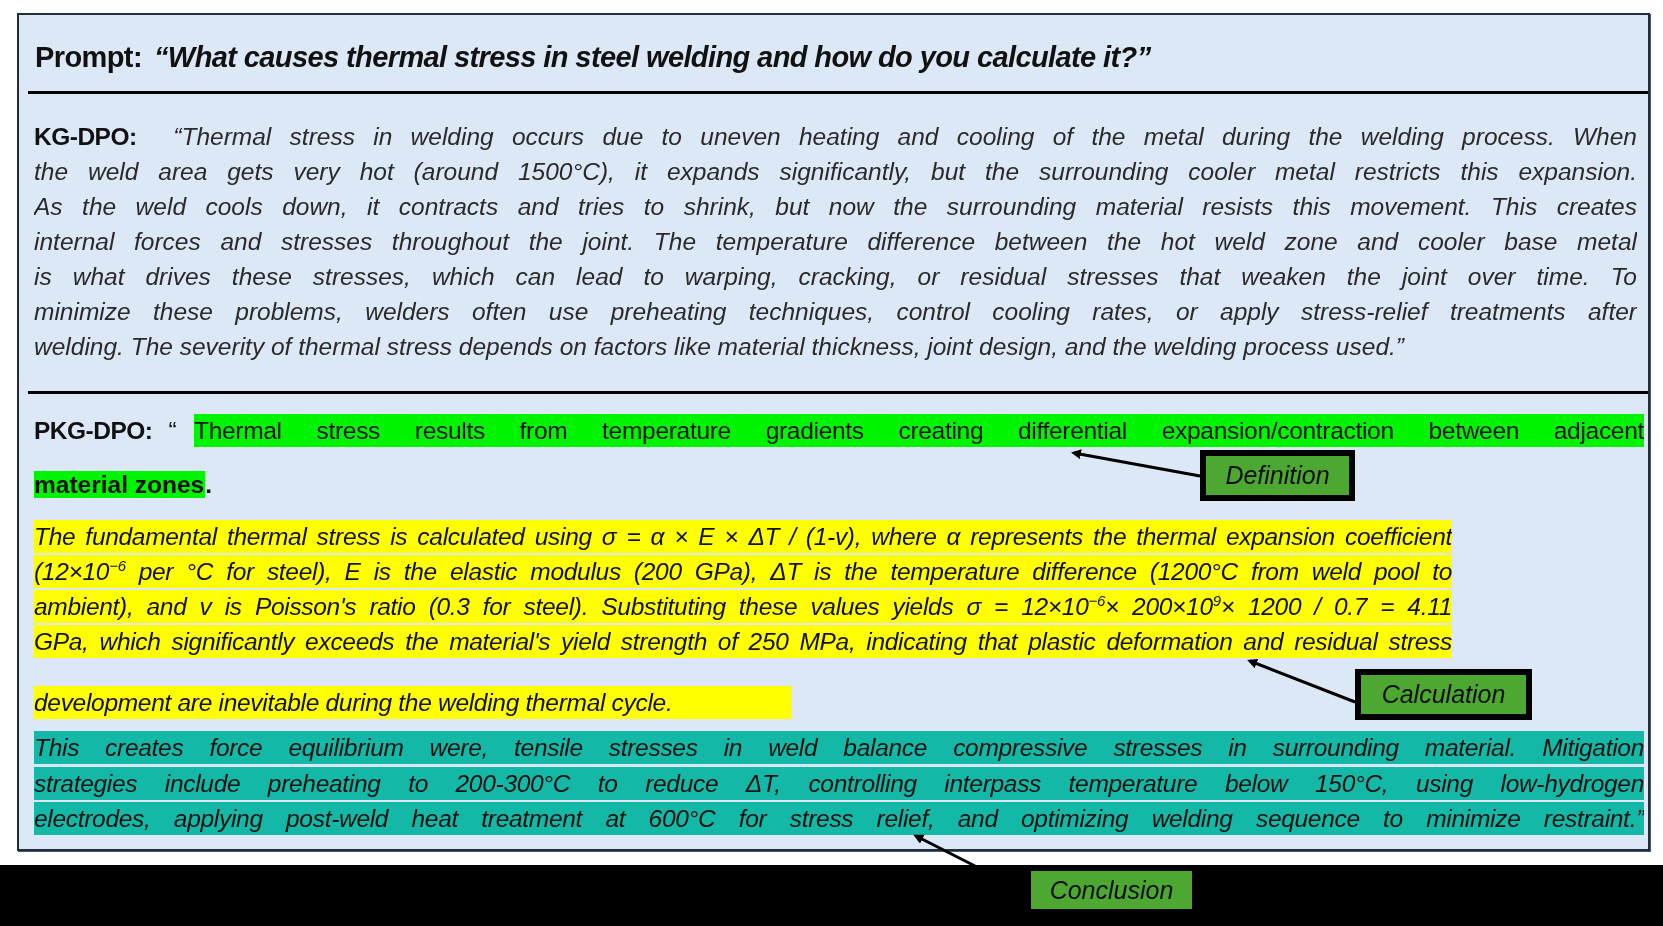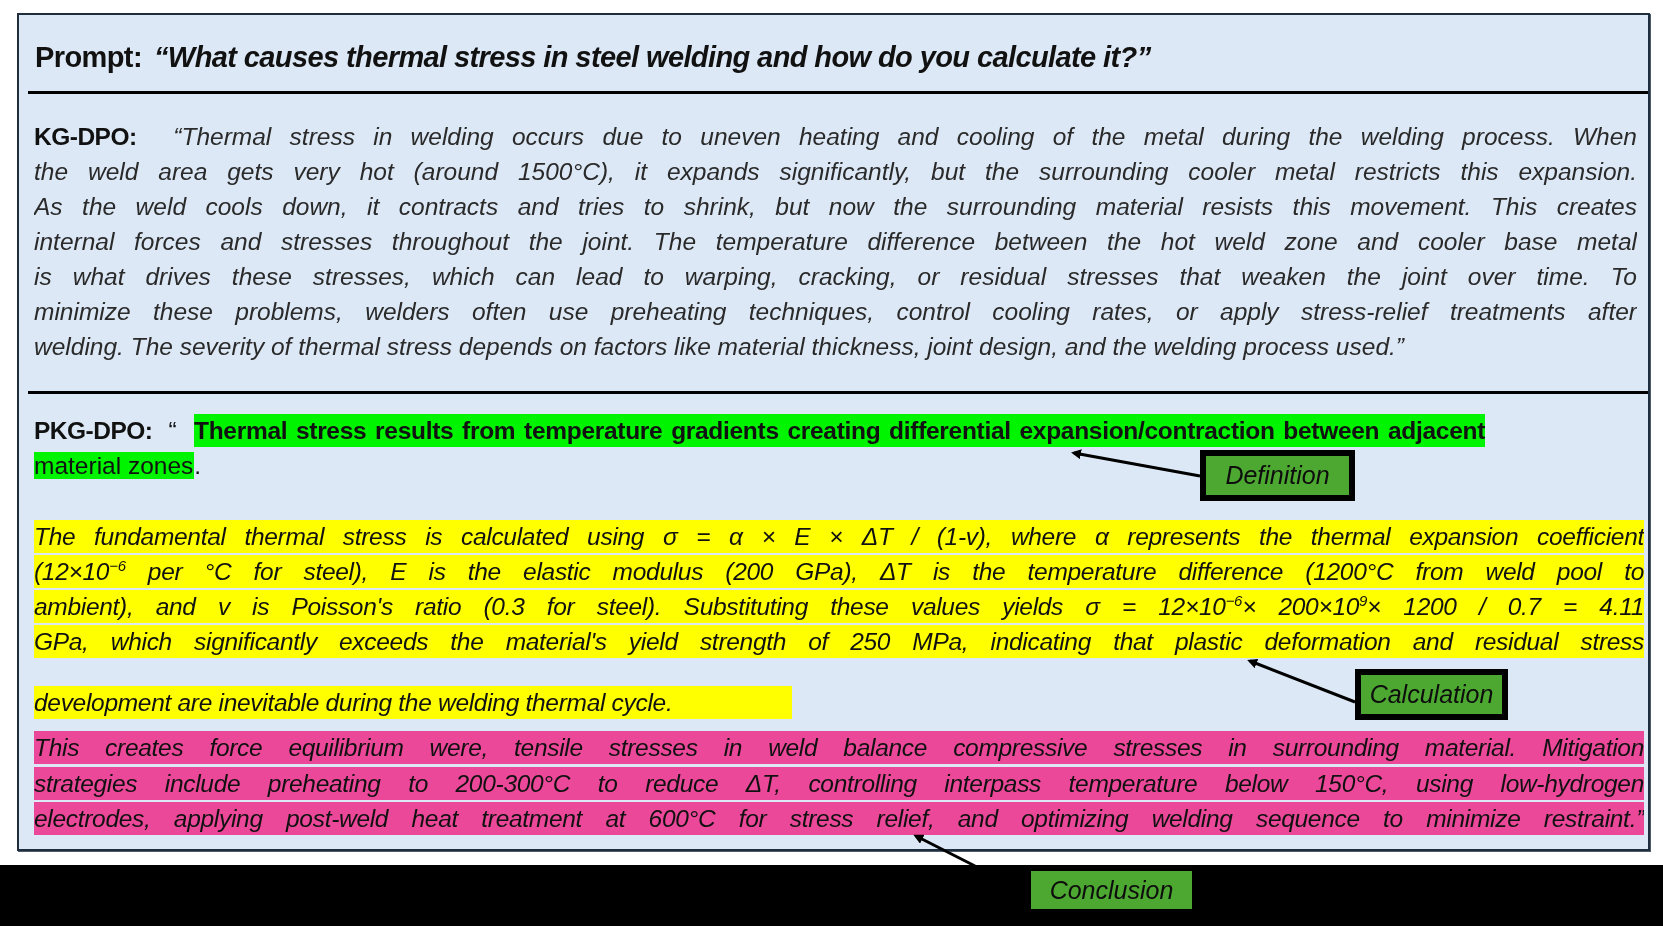--- a/index.html
+++ b/index.html
@@ -11,22 +11,22 @@
            font-size:29px; line-height:38px; letter-spacing:-0.6px; }
   .title .lbl { font-weight:bold; }
   .title .q { font-weight:bold; font-style:italic; margin-left:12px; }
   .sep { position:absolute; height:3px; background:#000; }
   .line { position:absolute; left:34px; height:33px; line-height:33px; font-size:24.5px;
           white-space:nowrap; text-align:justify; text-align-last:justify; overflow:hidden; }
   .kg { font-style:italic; color:#2a2a2a; width:1603px; }
   .kg .lbl { font-style:normal; font-weight:bold; color:#111; letter-spacing:-0.5px; }
   .hl { font-style:italic; letter-spacing:-0.3px; }
   .green { background:#00f400; font-style:normal; }
-  .yellow { background:#ffff00; width:1610px; }
-  .cyan { background:#ec4899; width:1610px; }
+  .yellow { background:#ffff00; width:1418px; }
+  .cyan { background:#14b8a6; width:1610px; }
   .pkg-lbl { position:absolute; left:34px; top:414px; height:33px; line-height:33px;
              font-size:24.5px; font-weight:bold; letter-spacing:-0.5px; white-space:nowrap; }
   .pkg-lbl .oq { font-weight:normal; margin-left:16px; }
   sup { font-size:15px; line-height:0; vertical-align:super; }
   .black { position:absolute; left:0; top:865px; width:1663px; height:61px; background:#000; }
   .tag { position:absolute; background:#4da832; border:6px solid #000000; box-sizing:border-box;
          display:flex; align-items:center; justify-content:center; font-style:italic;
          font-size:25px; color:#0d0d0d; }
   svg.arrows { position:absolute; left:0; top:0; width:1663px; height:926px; pointer-events:none; }
 </style>
@@ -48,24 +48,24 @@
 <div class="line kg" style="top:225px;"><span>internal forces and stresses throughout the joint. The temperature difference between the hot weld zone and cooler base metal</span></div>
 <div class="line kg" style="top:260px;"><span>is what drives these stresses, which can lead to warping, cracking, or residual stresses that weaken the joint over time. To</span></div>
 <div class="line kg" style="top:295px;"><span>minimize these problems, welders often use preheating techniques, control cooling rates, or apply stress-relief treatments after</span></div>
 <div class="line kg" style="top:330px; text-align-last:left;"><span>welding. The severity of thermal stress depends on factors like material thickness, joint design, and the welding process used.”</span></div>
 
 <div class="sep" style="left:28px; top:391px; width:1620px;"></div>
 
 <div class="pkg-lbl">
   <span>PKG-DPO:</span><span class="oq">“</span>
 </div>
-<div class="line hl green" style="left:194px; top:414px; width:1291px;font-weight:bold;">
+<div class="line hl green" style="left:194px; top:414px; width:1450px;">
   <span>Thermal stress results from temperature gradients creating differential expansion/contraction between adjacent</span>
 </div>
-<div class="line" style="top:449px; text-align-last:left; width:300px;">
+<div class="line" style="top:468px; text-align-last:left; width:300px;font-weight:bold;">
   <span class="green" style="padding-right:1px;">material zones</span><span>.</span>
 </div>
 
 <div class="line hl yellow" style="top:520px;"><span>The fundamental thermal stress is calculated using σ = α × E × ΔT / (1-v), where α represents the thermal expansion coefficient</span></div>
 <div class="line hl yellow" style="top:555px;">
   <span>(12×10</span><sup>−6</sup><span> per °C for steel), E is the elastic modulus (200 GPa), ΔT is the temperature difference (1200°C from weld pool to</span>
 </div>
 <div class="line hl yellow" style="top:590px;">
   <span>ambient), and v is Poisson's ratio (0.3 for steel). Substituting these values yields σ = 12×10</span><sup>−6</sup><span>× 200×10</span><sup>9</sup><span>× 1200 / 0.7 = 4.11</span>
 </div>
@@ -85,18 +85,18 @@
     </marker>
   </defs>
   <line x1="1200" y1="476" x2="1074" y2="453" stroke="#000" stroke-width="3" marker-end="url(#ah)"></line>
   <line x1="1355" y1="702" x2="1250" y2="661" stroke="#000" stroke-width="3" marker-end="url(#ah)"></line>
   <line x1="975" y1="866" x2="916" y2="836" stroke="#000" stroke-width="3" marker-end="url(#ah)"></line>
 </svg>
 
 <div class="tag" style="left:1200px; top:450px; width:155px; height:51px;">
   <span>Definition</span>
 </div>
-<div class="tag" style="left:1355px; top:669px; width:153px; height:51px;">
+<div class="tag" style="left:1355px; top:669px; width:177px; height:51px;">
   <span>Calculation</span>
 </div>
 <div class="tag" style="left:1025px; top:865px; width:173px; height:50px;">
   <span>Conclusion</span>
 </div>
 
 </body></html>

